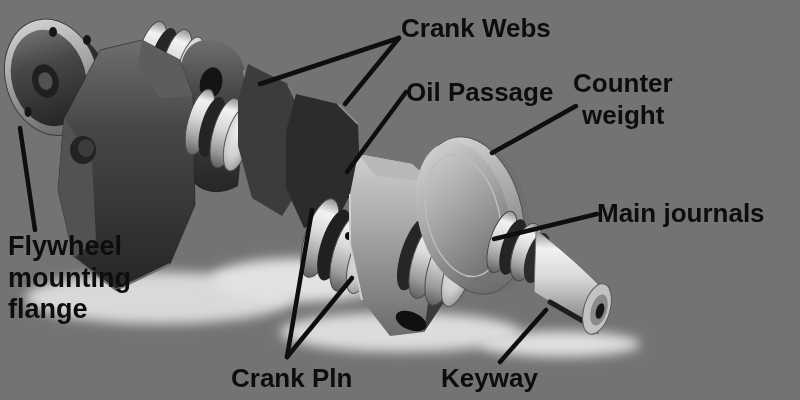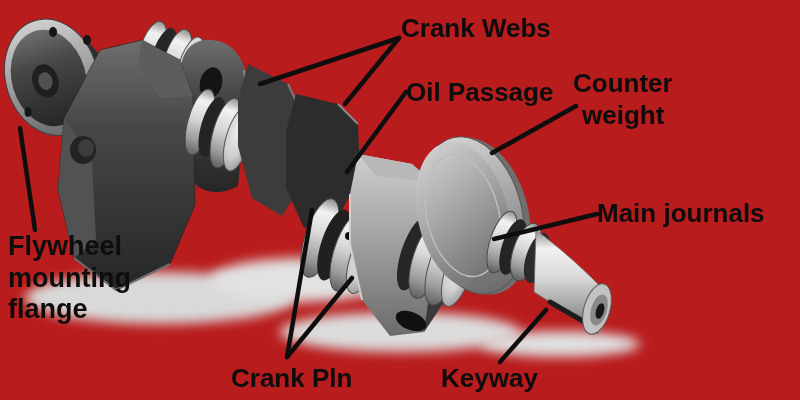--- a/index.html
+++ b/index.html
@@ -1,16 +1,16 @@
 <!DOCTYPE html>
 <html><head>
 <meta charset="utf-8">
 <style>
   html,body{margin:0;padding:0;background:#ffffff;}
-  #stage{position:relative;width:800px;height:400px;background:#b91c1c;overflow:hidden;
+  #stage{position:relative;width:800px;height:400px;background:#737373;overflow:hidden;
          font-family:"Liberation Sans",sans-serif;}
   svg{display:block;}
   text.lbl{font-family:"Liberation Sans","DejaVu Sans",sans-serif;font-weight:bold;fill:#0d0d0d;}
   .leader{stroke:#0e0e0e;stroke-width:4.5;stroke-linecap:round;fill:none;}
 </style>
 </head>
 <body>
 
 <div id="stage">
 <svg width="800" height="400" viewBox="0 0 800 400">

